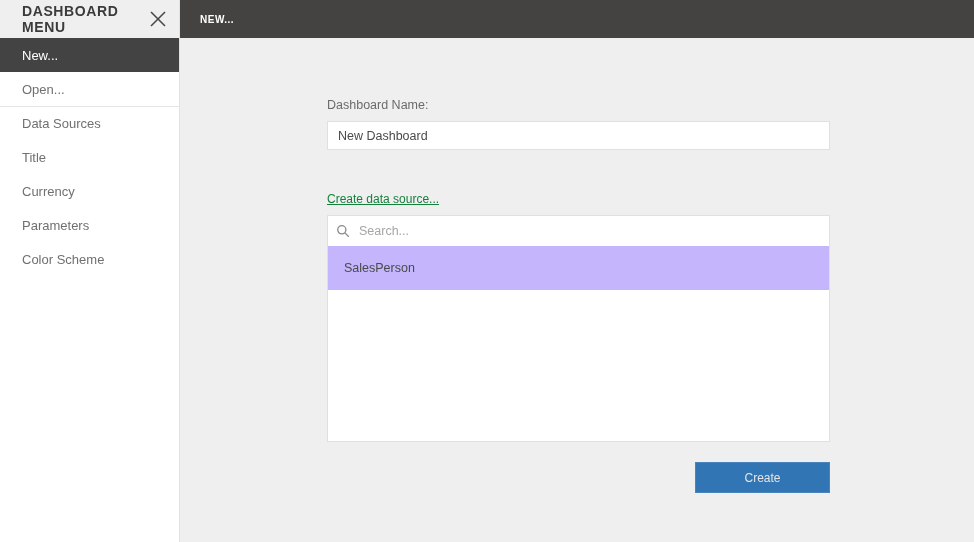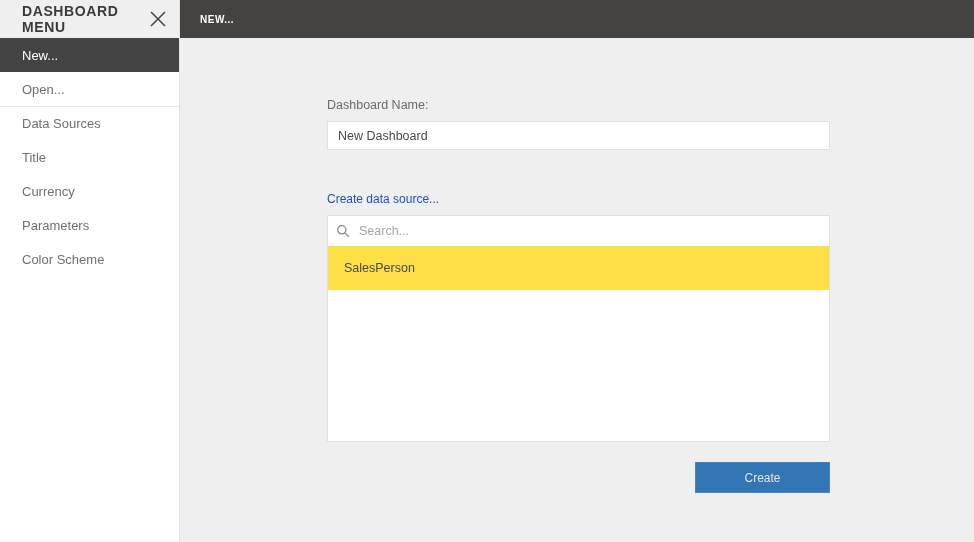--- a/index.html
+++ b/index.html
@@ -140,21 +140,22 @@
     justify-content: space-between;
     margin-top: 42px;
     margin-bottom: 9px;
   }
   .hint-label {
     font-size: 12.5px;
     color: #6b6b6b;
   }
   .link {
     font-size: 12px;
-    color: #1d4ed8;
+    color: #15803d;
+    text-decoration: underline;
     cursor: pointer;
   }
 
   .picker {
     width: 503px;
     height: 227px;
     box-sizing: border-box;
     background: #ffffff;
     border: 1px solid #e0e0e0;
     display: flex;
@@ -197,21 +198,21 @@
     height: 44px;
     display: flex;
     align-items: center;
     padding-left: 16px;
     box-sizing: border-box;
     font-size: 12.5px;
     color: #4a4a4a;
     cursor: pointer;
   }
   .ds-item.selected {
-    background: #fde047;
+    background: #c4b5fd;
   }
 
   .actions {
     width: 503px;
     display: flex;
     justify-content: flex-end;
     margin-top: 20px;
   }
   .primary-button {
     width: 135px;

